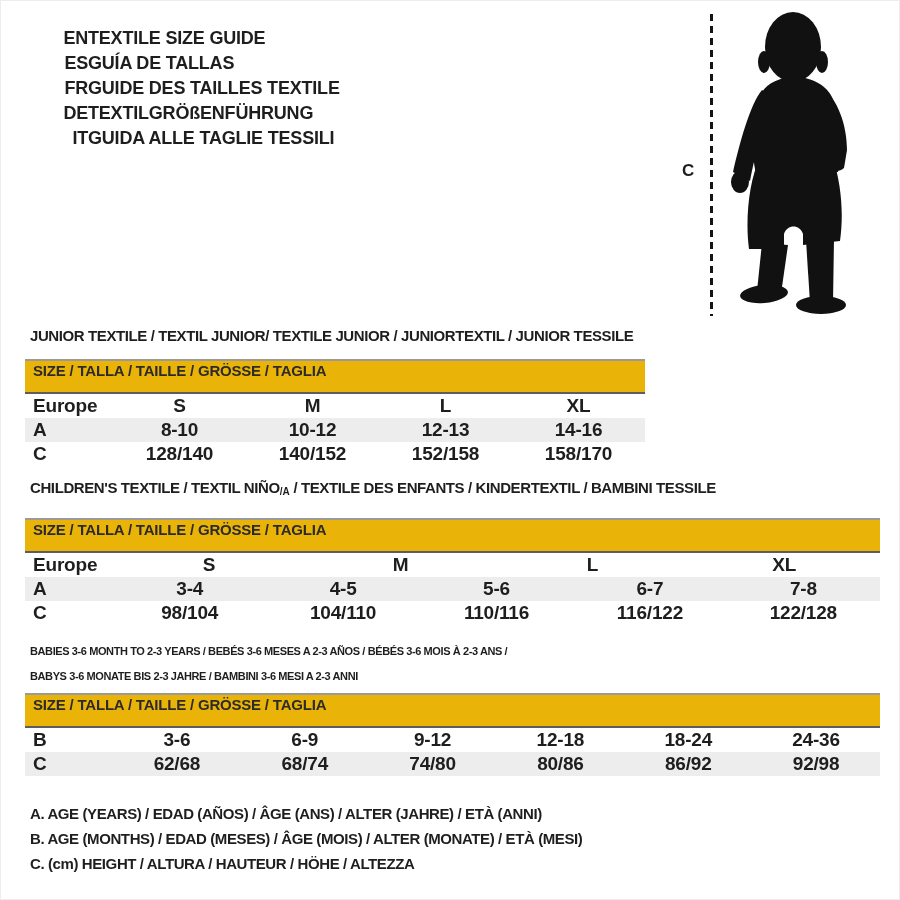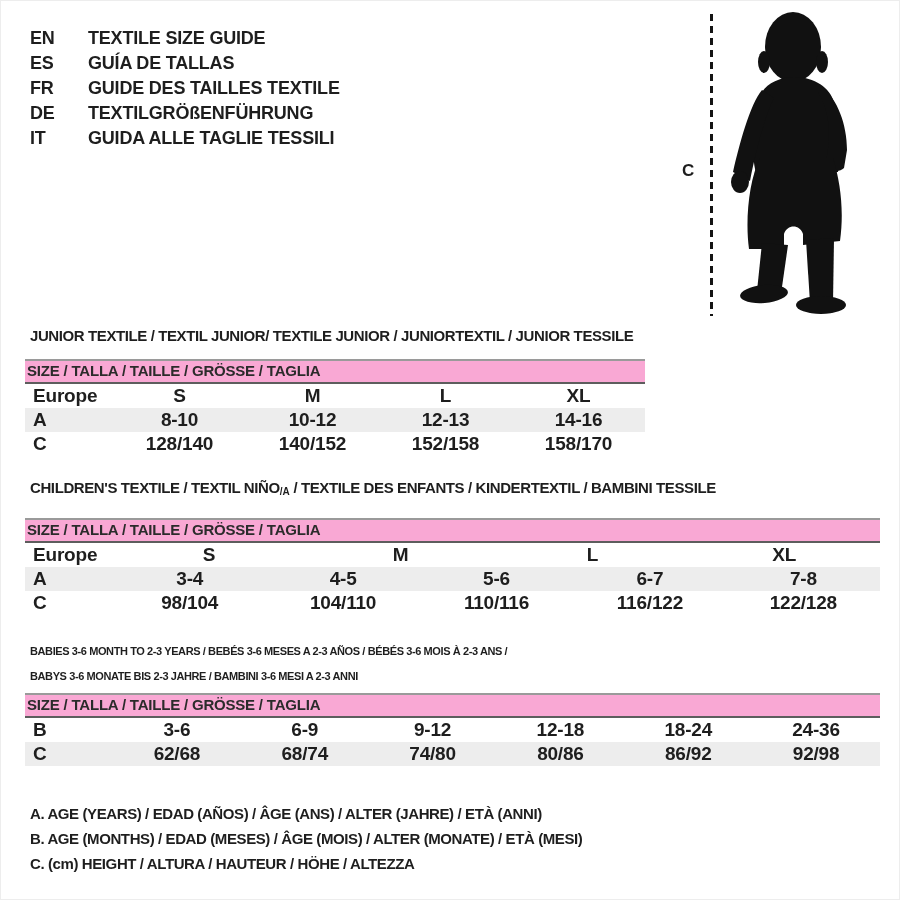--- a/index.html
+++ b/index.html
@@ -7,21 +7,21 @@
     width:900px; height:900px;
     background:#ffffff;
     font-family:"Liberation Sans","DejaVu Sans",sans-serif;
     color:#1e1e1e;
     position:relative;
     overflow:hidden;
     box-shadow: inset 0 0 0 1px #ededed;
   }
 
   
-  .lang-list { position:absolute; left:30px; top:26px; }
+  .lang-list { position:absolute; left:30px; top:26px;text-align:right; }
   .lang-row { display:flex; height:25px; line-height:25px;
               font-size:18px; font-weight:bold; letter-spacing:-0.2px; }
   .lang-code { width:58px; }
   .lang-label { white-space:nowrap; }
 
   
   .figure-c-label { position:absolute; left:682px; top:161px;
                     font-size:17px; font-weight:bold; }
   .dotted-line { position:absolute; left:710px; top:14px; width:3px; height:302px;
                  background:repeating-linear-gradient(#141414 0 7px, transparent 7px 12px); }
@@ -33,23 +33,23 @@
   .sec-title .sub { font-size:10px; vertical-align:-2px; letter-spacing:0; }
   .title-block { position:absolute; left:30px; }
   .title-block .t-line { height:25px; line-height:25px; font-size:11px;
                          font-weight:bold; letter-spacing:-0.4px; white-space:nowrap; }
 
   
   .size-table { position:absolute; left:25px; }
   .t1 { top:359px; width:620px; }
   .t2 { top:518px; width:855px; }
   .t3 { top:693px; width:855px; }
-  .size-bar { box-sizing:border-box; height:25px; background:#f9a8d4;
+  .size-bar { box-sizing:border-box; height:35px; background:#eab308;
               border-top:2px solid #9a9a9a; border-bottom:2px solid #5d5d5d;
-              font-size:15px; font-weight:bold; line-height:20px; padding-left:2px;
+              font-size:15px; font-weight:bold; line-height:20px; padding-left:8px;
               color:#2b2b2b; letter-spacing:-0.2px; }
   .t-row { display:flex; height:24px; line-height:24px;
            font-size:19px; font-weight:bold; letter-spacing:-0.2px; }
   .t-row.alt { background:#ededed; }
   .row-label { width:88px; padding-left:8px; box-sizing:border-box; }
   .cell { flex:1; text-align:center; }
 
   
   .legend { position:absolute; left:30px; top:801px; }
   .legend-line { height:25px; line-height:25px; font-size:15px; font-weight:bold;

